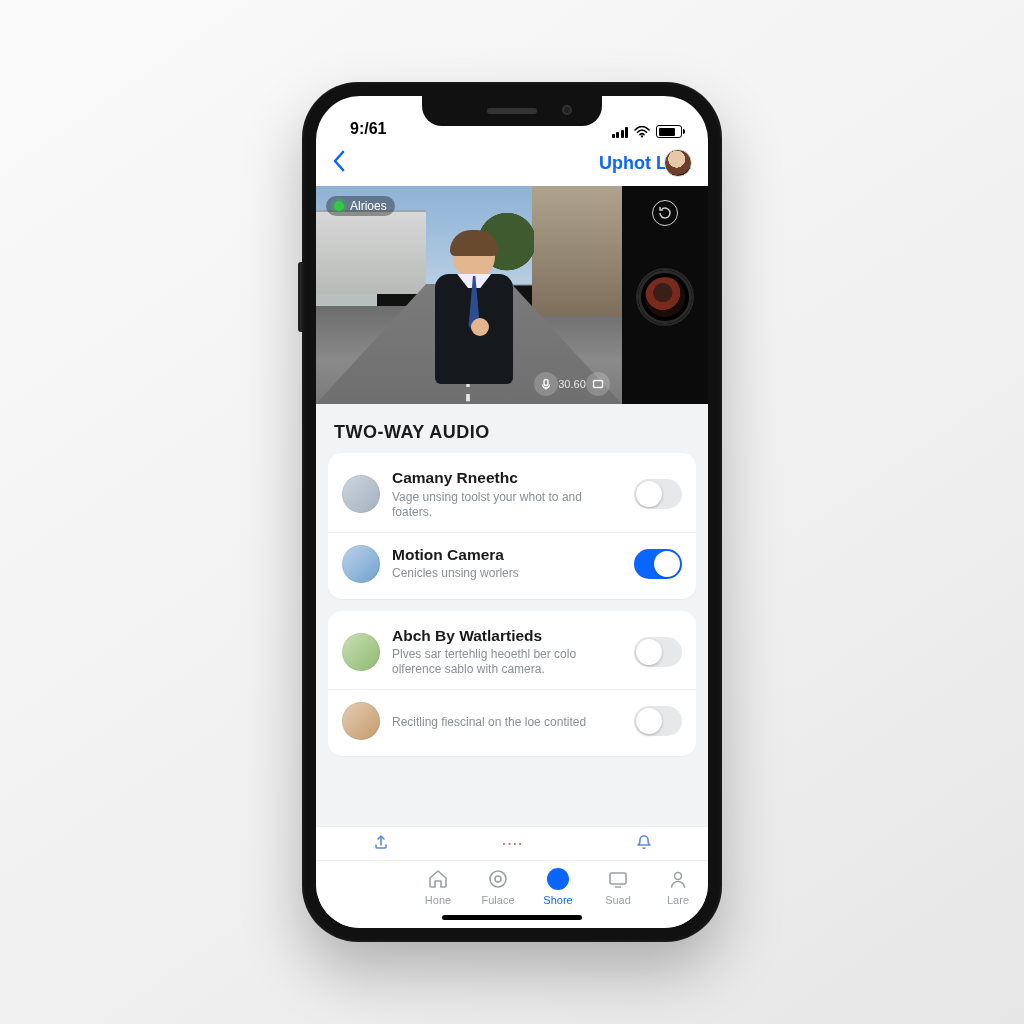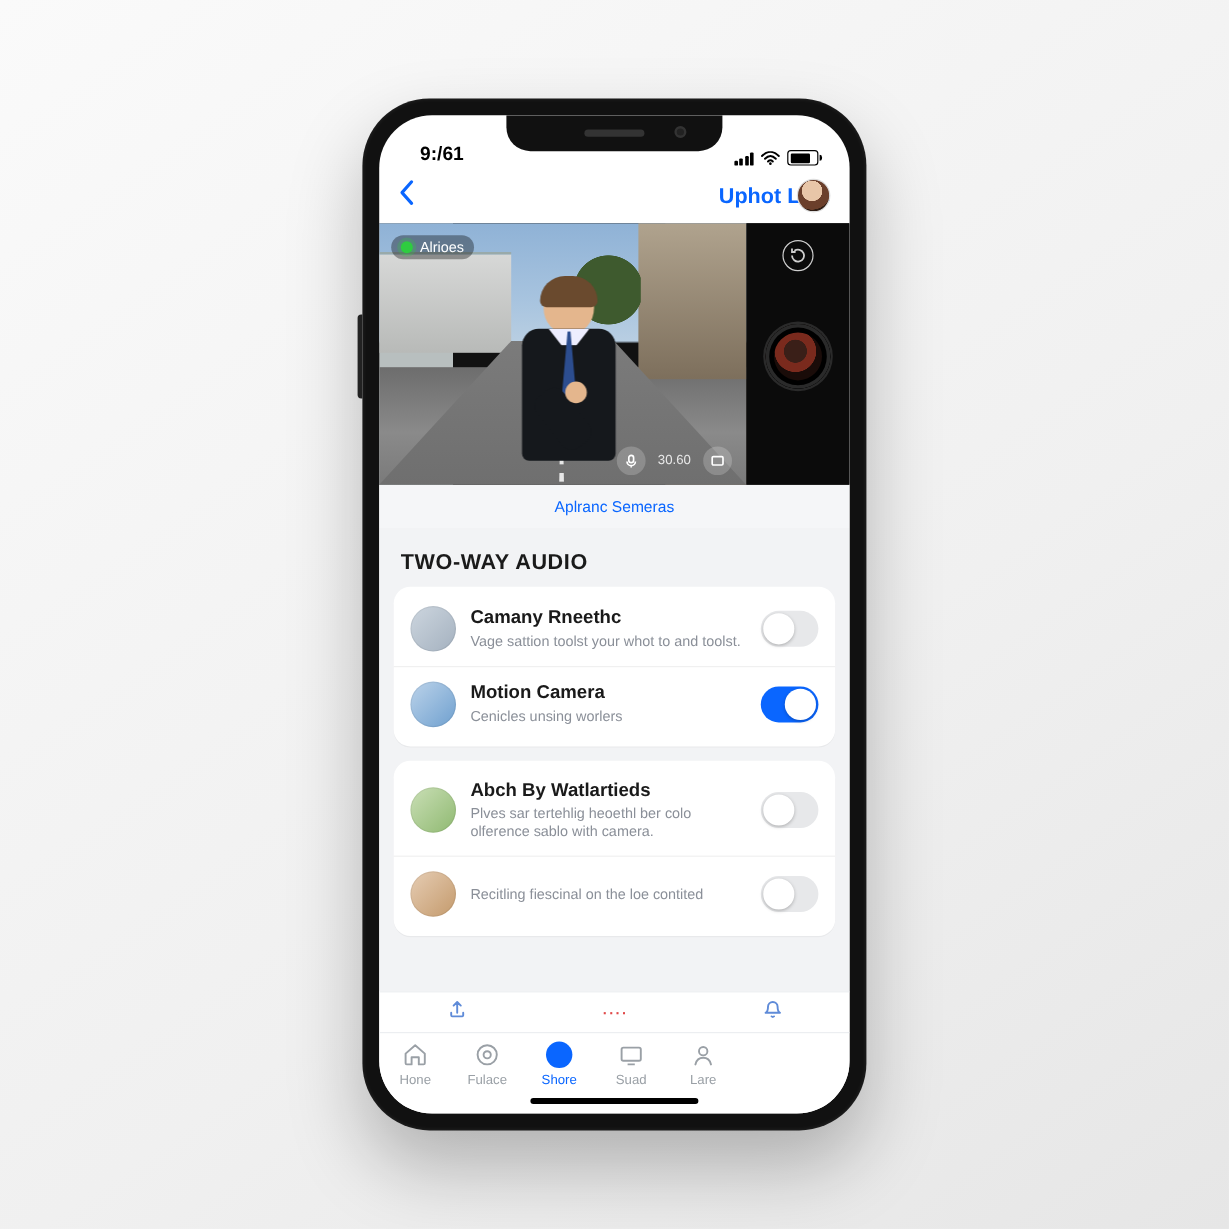--- a/index.html
+++ b/index.html
@@ -131,21 +131,21 @@
   }
   .overlay-badge{
     position:absolute; left:10px; top:10px; display:flex; align-items:center; gap:6px;
     background:rgba(0,0,0,.35); padding:3px 8px; border-radius:12px;
     color:#fff; font-size:12px;
   }
   .overlay-badge .dot{width:10px;height:10px;border-radius:50%;background:#2ecc40;
     box-shadow:0 0 0 3px rgba(46,204,64,.25);}
   .overlay-bottom{
     position:absolute; left:0; bottom:8px; width:78%;
-    display:flex; align-items:center; justify-content:flex-end; gap:10px;
+    display:flex; align-items:center; justify-content:flex-end; 
     padding-right:12px; color:#e8e8e8; font-size:11px;
   }
   .chip{ width:24px;height:24px;border-radius:50%;
     background:rgba(255,255,255,.2); display:flex;align-items:center;justify-content:center;}
   .chip svg{stroke:#fff}
 
   
   .sublink{
     height:36px; display:flex; align-items:center; justify-content:center;
     font-size:13px; color:#0a66ff; background:#f5f6f8;
@@ -181,21 +181,21 @@
   .quickbar{
     height:34px; display:flex; align-items:center; justify-content:space-around;
     border-top:1px solid #eceef1; background:#fff;
   }
   .quickbar .q{ color:#5f8bd8;}
   .quickbar .q.mid{ color:#e04848; font-weight:900; letter-spacing:2px; font-size:12px;}
 
   
   .tabbar{
     height:68px; background:#fff; border-top:1px solid #eceef1;
-    display:flex; align-items:flex-start; justify-content:flex-start;
+    display:flex; align-items:flex-start; justify-content:flex-end;
     padding-top:6px;
   }
   .tab{ display:flex; flex-direction:column; align-items:center; gap:3px;
     color:#9aa0a6; font-size:11px; width:60px;}
   .tab.active{ color:#0a66ff;}
   .tab .ic{width:24px;height:24px;display:flex;align-items:center;justify-content:center;}
   .tab .dot{width:22px;height:22px;border-radius:50%;background:#0a66ff;}
 
   .homebar{ position:absolute; bottom:8px; left:50%; transform:translateX(-50%);
     width:140px; height:5px; background:#000; border-radius:3px; z-index:60;}
@@ -281,33 +281,30 @@
         </div>
         <span>30.60</span>
         <div class="chip">
           <svg width="12" height="12" viewBox="0 0 12 12" fill="none" stroke-width="1.4">
               <rect x="1.5" y="2.5" width="9" height="7" rx="1"></rect>
             </svg>
         </div>
       </div>
     </div>
 
-    <div class="sublink">
-      <span>Aplranc Semeras</span>
-    </div>
 
     <div class="content">
       <div class="section-title">TWO-WAY AUDIO</div>
 
       <div class="card">
         <div class="row">
           <div class="thumb"></div>
           <div class="txt">
             <div class="name">Camany Rneethc</div>
-            <div class="desc">Vage sattion toolst your whot to and toolst.</div>
+            <div class="desc">Vage unsing toolst your whot to and foaters.</div>
           </div>
           <div class="toggle"></div>
         </div>
         <div class="row">
           <div class="thumb t2"></div>
           <div class="txt">
             <div class="name">Motion Camera</div>
             <div class="desc">Cenicles unsing worlers</div>
           </div>
           <div class="toggle on"></div>

